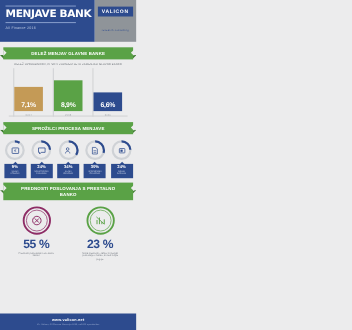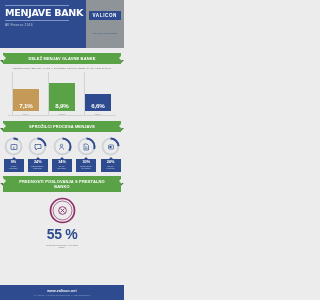--- a/index.html
+++ b/index.html
@@ -5,21 +5,21 @@
   * { margin:0; padding:0; box-sizing:border-box; }
   html,body { width:124px; height:300px; }
   body {
     font-family:"Liberation Sans", sans-serif;
     background:#ececed;
     overflow:hidden;
     position:relative;
   }
 
   
-  .header { display:flex; height:48px; }
+  .header { display:flex; height:38px; }
   .header-left {
     flex:0 0 75px; background:#2d4b8e; position:relative;
     padding:5px 4px 0 5px;
   }
   .rule-top { height:1px; background:#7f96c6; width:64px; margin-bottom:2px; }
   .title {
     color:#ffffff; font-size:9.4px; font-weight:bold;
     letter-spacing:-0.3px; line-height:10px;
     font-family:"DejaVu Sans", sans-serif;
     transform:scaleX(1.02); transform-origin:left;
@@ -107,21 +107,21 @@
     border-right:2px solid transparent; border-bottom:2px solid #2d4b8e;
   }
   .tag-pct { color:#ffffff; font-size:3.8px; font-weight:bold; display:block; line-height:4px; }
   .tag-lbl { color:#c3cde4; font-size:1.9px; display:block; line-height:2.2px; margin-top:0.5px; }
 
   
   .circ-row { display:flex; justify-content:space-around; margin-top:5px; padding:0 4px; }
   .circ-item { width:36px; text-align:center; }
   .circ-wrap { width:27px; height:27px; margin:0 auto; position:relative; }
   .circ-glyph { position:absolute; inset:0; display:flex; align-items:center; justify-content:center; }
-  .circ-pct { font-size:14px; font-weight:bold; color:#2d4b8e; margin-top:2px; letter-spacing:-0.3px; }
+  .circ-pct { font-size:11px; font-weight:bold; color:#2d4b8e; margin-top:2px; letter-spacing:-0.3px; }
   .circ-txt { font-size:2.2px; color:#7c8188; line-height:2.9px; margin-top:1.5px; padding:0 1px; }
 
   
   .footer {
     position:absolute; left:0; right:0; bottom:0;
     background:#2d4b8e; text-align:center; padding:4px 2px 4px 2px;
   }
   .footer-url { color:#ffffff; font-size:3.4px; font-weight:bold; letter-spacing:0.2px; }
   .footer-note { color:#9fb0d3; font-size:1.9px; margin-top:1.5px; letter-spacing:0.1px; }
 </style>
@@ -305,19 +305,35 @@
           <circle cx="10" cy="10" r="7" fill="none" stroke="#8e2d66" stroke-width="1.6"></circle>
           <path d="M6.5 6.5l7 7M13.5 6.5l-7 7" stroke="#8e2d66" stroke-width="1.6"></path>
         </svg>
       </span>
     </div>
     <div class="circ-pct">55 %</div>
     <div class="circ-txt">Prednosti poslovanja z eno samo banko.</div>
   </div>
 
 
+  <div class="circ-item">
+    <div class="circ-wrap">
+      <svg width="27" height="27" viewBox="0 0 54 54">
+        <circle cx="27" cy="27" r="24" fill="none" stroke="#5aa246" stroke-width="3.4"></circle>
+        <circle cx="27" cy="27" r="19" fill="none" stroke="#5aa246" stroke-width="1.3"></circle>
+      </svg>
+      <span class="circ-glyph">
+        <svg width="11" height="11" viewBox="0 0 20 20">
+          <path d="M4 16V9M8 16V5M12 16v-4M16 16v-8" stroke="#5aa246" stroke-width="1.6"></path>
+          <path d="M3 4l13 12" stroke="#5aa246" stroke-width="1.4"></path>
+        </svg>
+      </span>
+    </div>
+    <div class="circ-pct">23 %</div>
+    <div class="circ-txt">Nima prednosti – lahko bi menjali poslovanje v banko, ki nudi boljše pogoje.</div>
+  </div>
 
 </div>
 
 <div class="footer">
   <div class="footer-url">www.valicon.net</div>
   <div class="footer-note">Vir: Valicon, All Finance Slovenija 2016, n=1000 uporabnikov</div>
 </div>
 
 </body></html>

